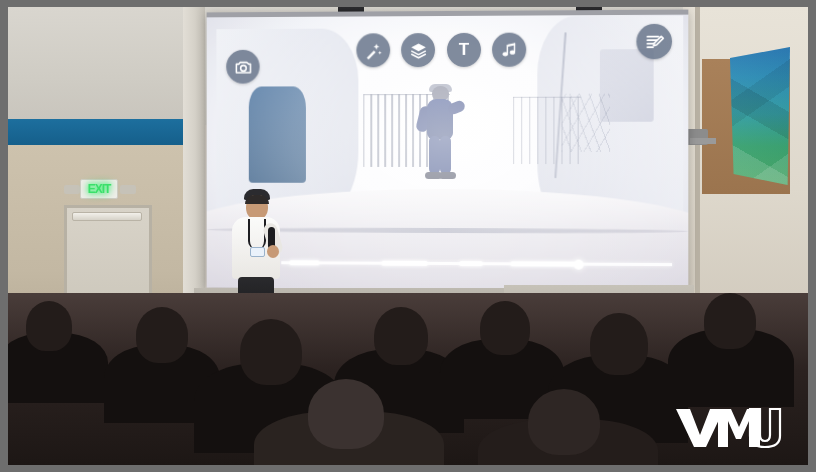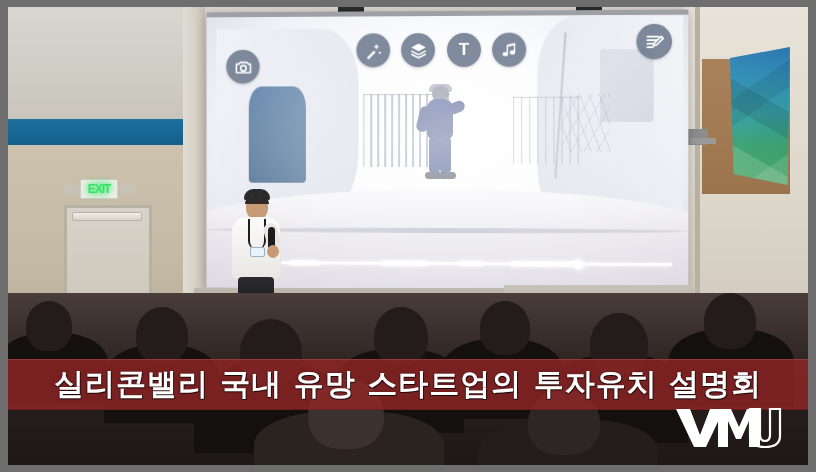--- a/index.html
+++ b/index.html
@@ -550,23 +550,20 @@
       <div class="shoulders" style="left:660px;  top:36px;  width:126px; height:78px;"></div>
       <div class="head" style="left:696px;  top:0px;   width:52px;  height:56px;"></div>
 
       <div class="shoulders" style="left:246px;  top:118px; width:190px; height:80px; background:#2a2320;"></div>
       <div class="head" style="left:300px;  top:86px;  width:76px;  height:70px; background:#3b3230;"></div>
 
       <div class="shoulders" style="left:470px;  top:126px; width:180px; height:74px; background:#241d1b;"></div>
       <div class="head" style="left:520px;  top:96px;  width:72px;  height:66px; background:#2e2624;"></div>
     </div>
 
-    <div id="caption-bar" style="left:0; width:800px; top:352px;">
-      <span id="caption-text">실리콘밸리 국내 유망 스타트업의 투자유치 설명회</span>
-    </div>
 
     <div id="watermark">
       <svg width="110" height="44" viewBox="0 0 110 44">
 
         <path d="M2 4 L16 4 L26 30 L36 4 L50 4 L32 42 L20 42 Z" fill="#ffffff"></path>
 
         <path d="M44 42 L44 4 L57 4 L65 22 L73 4 L86 4 L86 42 L75 42 L75 16 L67 34 L62 34 L54 16 L54 42 Z" fill="#ffffff"></path>
 
         <path d="M76 4 L86 4 L86 30 Q86 36 91 36 Q96 36 96 30 L96 4 L106 4 L106 31 Q106 42 91 42 Q76 42 76 31 Z" fill="none" stroke="#ffffff" stroke-width="2.2"></path>
       </svg>

